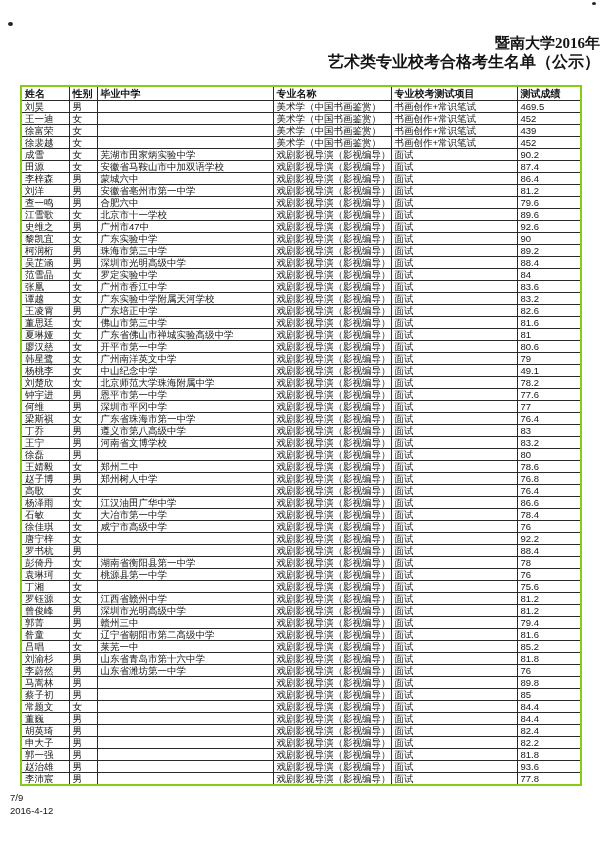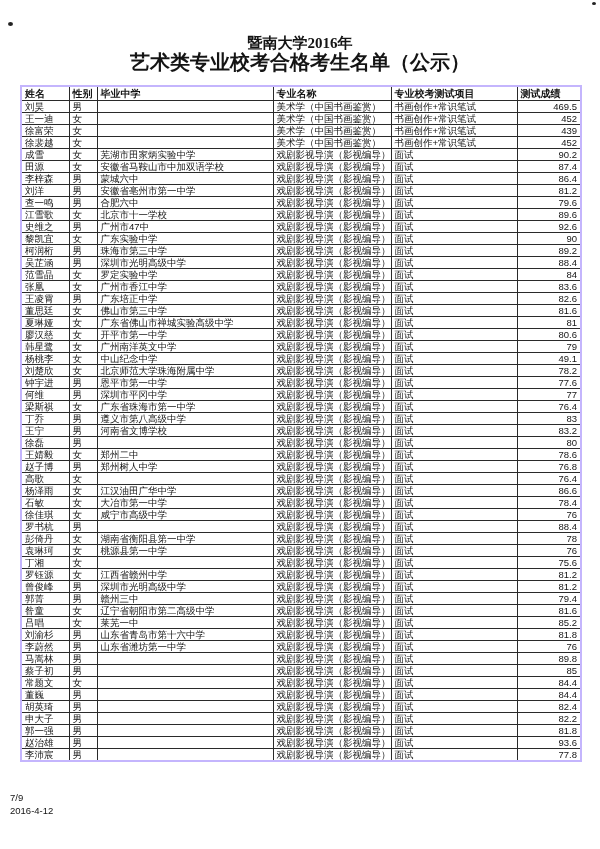--- a/index.html
+++ b/index.html
@@ -13,52 +13,52 @@
   .page { position:relative; width:600px; height:849px; background:#fff; }
 
   .speck {
     position:absolute; background:#222; border-radius:50%;
   }
   .speck.tl { left:8px; top:22px; width:5px; height:4px; }
   .speck.tr { left:592px; top:2px; width:4px; height:3px; }
 
   .title-block {
     position:absolute; top:34px; left:0; width:600px;
-    text-align:center;
+    text-align:right;
     font-family:"Liberation Serif","DejaVu Serif",serif;
     font-weight:bold;
   }
   .title-line1 { font-size:15px; line-height:18px; }
-  .title-line2 { font-size:20px; line-height:20px; }
+  .title-line2 { font-size:16px; line-height:20px; }
 
   table.results {
     position:absolute; left:20px; top:85px;
     width:560px;
     border-collapse:collapse;
-    border:2px solid #c4b5fd;
+    border:2px solid #84cc16;
     table-layout:fixed;
     font-size:9.5px;
   }
   table.results th, table.results td {
     border:1px solid #2a2a2a;
     padding:0 3px;
     height:11px;
     line-height:11px;
     white-space:nowrap;
     overflow:hidden;
     text-align:left;
     font-weight:normal;
   }
   table.results th {
     font-weight:bold;
     font-size:10px;
     height:13px;
     line-height:13px;
   }
-  table.results td.num, table.results th.num { text-align:right; }
+  table.results td.num, table.results th.num { text-align:left; }
 
   .footer {
     position:absolute; left:10px; width:600px; 
     font-size:9.5px; line-height:12px;
   }
   .footer.pageno { top:792px; }
   .footer.date   { top:805px; }
 </style>
 </head>
 <body>
@@ -215,20 +215,28 @@
         </tr>
         <tr>
           <td>张凰</td>
           <td>女</td>
           <td>广州市香江中学</td>
           <td>戏剧影视导演（影视编导）</td>
           <td>面试</td>
           <td class="num">83.6</td>
         </tr>
         <tr>
+          <td>谭越</td>
+          <td>女</td>
+          <td>广东实验中学附属天河学校</td>
+          <td>戏剧影视导演（影视编导）</td>
+          <td>面试</td>
+          <td class="num">83.2</td>
+        </tr>
+        <tr>
           <td>王凌霄</td>
           <td>男</td>
           <td>广东培正中学</td>
           <td>戏剧影视导演（影视编导）</td>
           <td>面试</td>
           <td class="num">82.6</td>
         </tr>
         <tr>
           <td>董思廷</td>
           <td>女</td>
@@ -365,20 +373,28 @@
           <td>面试</td>
           <td class="num">78.4</td>
         </tr>
         <tr>
           <td>徐佳琪</td>
           <td>女</td>
           <td>咸宁市高级中学</td>
           <td>戏剧影视导演（影视编导）</td>
           <td>面试</td>
           <td class="num">76</td>
+        </tr>
+        <tr>
+          <td>唐宁梓</td>
+          <td>女</td>
+          <td></td>
+          <td>戏剧影视导演（影视编导）</td>
+          <td>面试</td>
+          <td class="num">92.2</td>
         </tr>
         <tr>
           <td>罗书杭</td>
           <td>男</td>
           <td></td>
           <td>戏剧影视导演（影视编导）</td>
           <td>面试</td>
           <td class="num">88.4</td>
         </tr>
         <tr>

